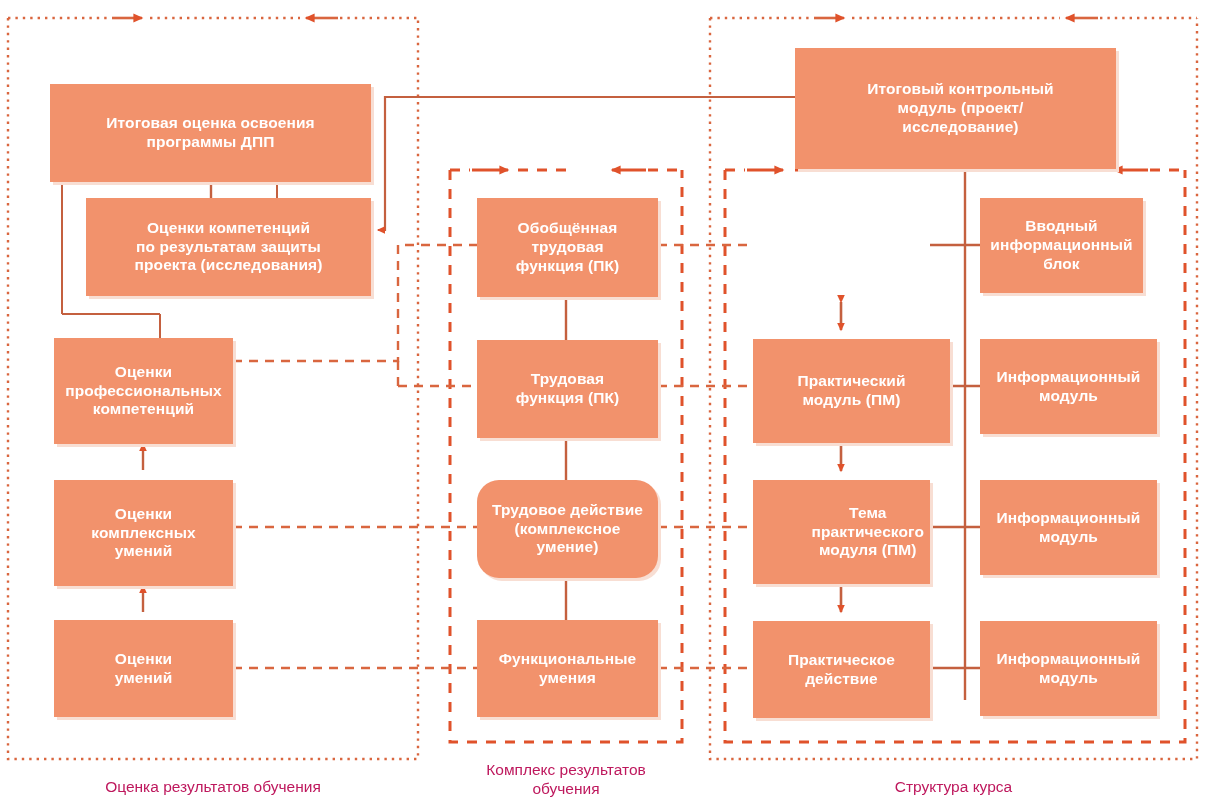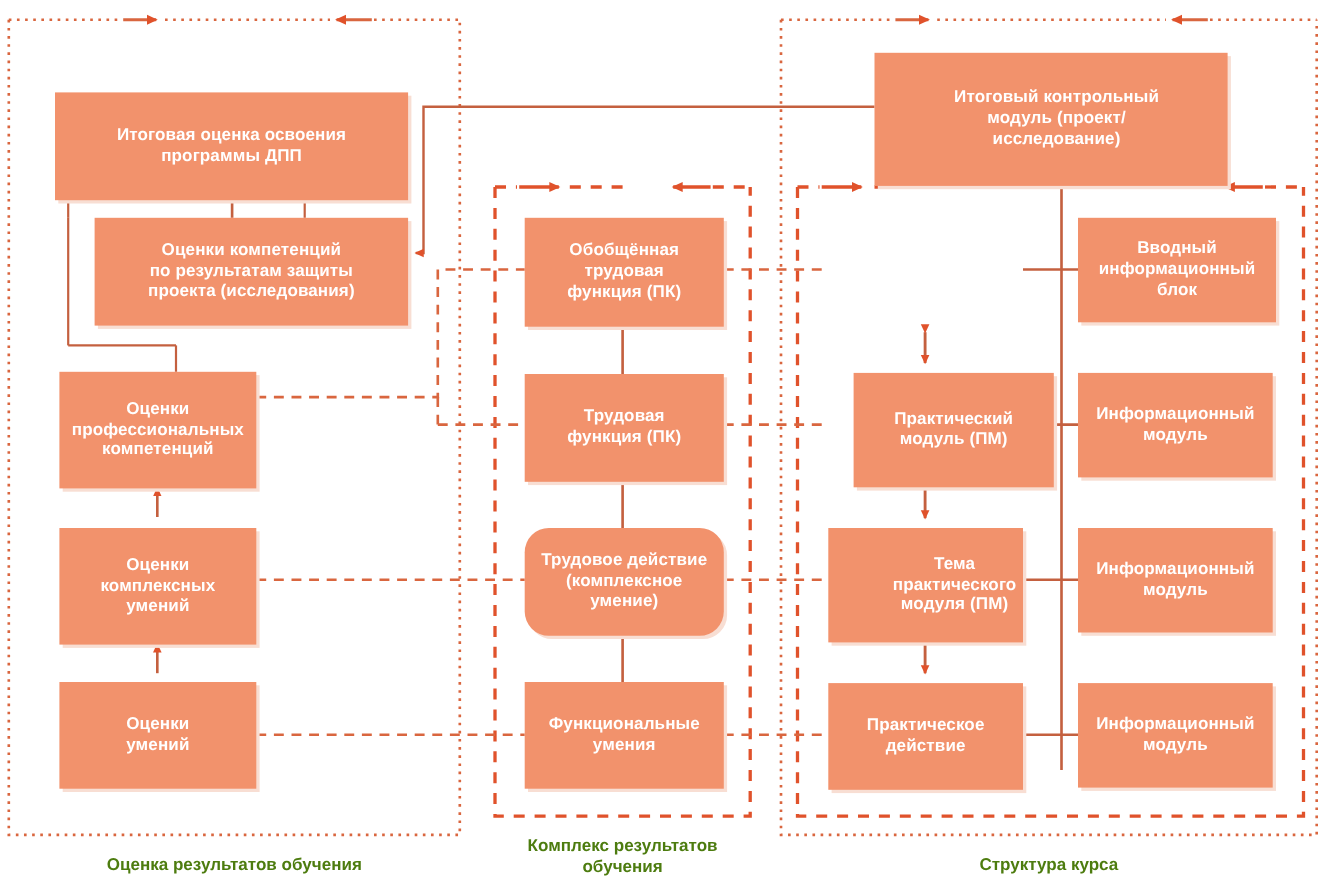--- a/index.html
+++ b/index.html
@@ -21,22 +21,22 @@
     letter-spacing:.1px;
     box-sizing:border-box;
     padding:4px 6px;
     box-shadow:3px 3px 0 0 #f8ded3;
     z-index:5;
   }
   .node span{display:block;white-space:pre-line;}
 
   .grouplabel{
     position:absolute;
-    color:#4d7c0f;
-    font-weight:bold;
+    color:#be185d;
+    font-weight:normal;
     font-size:15.5px;
     text-align:center;
     line-height:1.2;
     white-space:pre-line;
     z-index:6;
   }
 </style>
 </head>
 <body>
 
@@ -197,37 +197,37 @@
 умения</span>
   </div>
 
   <div class="node" style="left:795px;top:48px;width:321px;height:121px;padding-left:16px;">
     <span>Итоговый контрольный
 модуль (проект/
 исследование)</span>
   </div>
 
 
-  <div class="node" style="left:753px;top:339px;width:182px;height:104px;margin-left:23px;">
+  <div class="node" style="left:753px;top:339px;width:197px;height:104px;">
     <span>Практический
 модуль (ПМ)</span>
   </div>
 
   <div class="node" style="left:753px;top:480px;width:177px;height:104px;justify-content:flex-end;">
     <span>Тема
 практического
 модуля (ПМ)</span>
   </div>
 
   <div class="node" style="left:753px;top:621px;width:177px;height:97px;">
     <span>Практическое
 действие</span>
   </div>
 
-  <div class="node" style="left:980px;top:198px;width:180px;height:95px;text-align:center;">
+  <div class="node" style="left:980px;top:198px;width:163px;height:95px;text-align:center;">
     <span>Вводный
 информационный
 блок</span>
   </div>
 
   <div class="node" style="left:980px;top:339px;width:177px;height:95px;">
     <span>Информационный
 модуль</span>
   </div>
 

